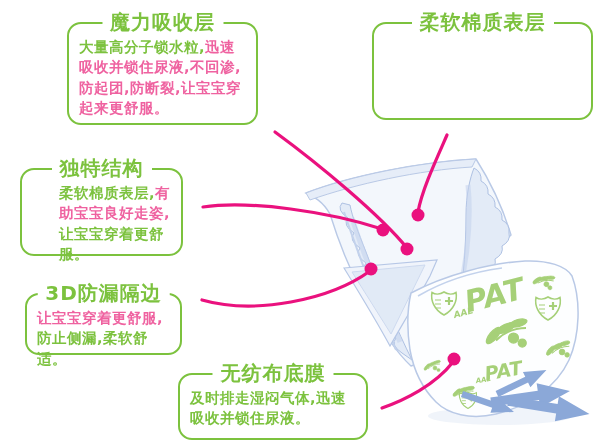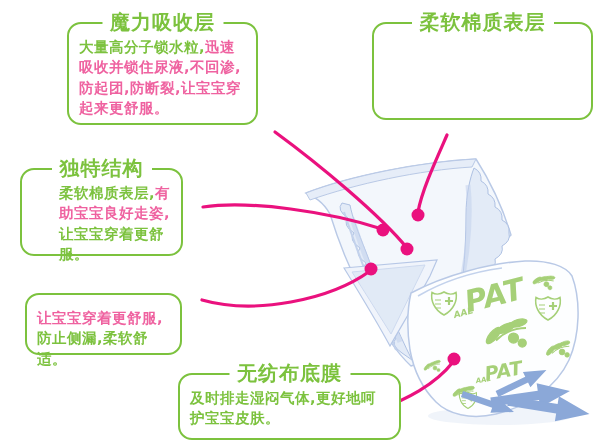--- a/index.html
+++ b/index.html
@@ -21,21 +21,21 @@
     margin:0;font-size:14.5px;line-height:1.4;letter-spacing:.5px;font-weight:bold;
     word-break:break-all;
   }
   #c2 .callout-body{font-size:17px;letter-spacing:1px;line-height:1.3;}
   .seg-green{color:var(--green);}
   .seg-pink{color:var(--pink-text);}
   #c1{left:67px;top:22px;width:191px;height:103px;}
   #c2{left:372px;top:22px;width:221px;height:98px;}
   #c3{left:20px;top:168px;width:163px;height:88px;padding-left:37px;}
   #c4{left:25px;top:293px;width:157px;height:62px;}
-  #c5{left:178px;top:373px;width:223px;height:67px;}
+  #c5{left:178px;top:373px;width:190px;height:67px;}
   
   .ln{stroke:var(--pink-line);stroke-width:3.2;fill:none;stroke-linecap:round;}
   .dot{fill:var(--pink-line);}
   .bodyfill{fill:var(--diaper-fill);stroke:var(--diaper-stroke);stroke-width:1.4;}
   .band{fill:var(--band-fill);stroke:var(--diaper-stroke);stroke-width:1;}
   .cuff{fill:var(--cuff-fill);stroke:#aec1e3;stroke-width:1;}
   .flap{fill:#f0f4fb;stroke:#b6c7e6;stroke-width:1.2;}
   .flapin{fill:#dde7f5;stroke:#c1d0ea;stroke-width:1;opacity:.75;}
   .sheet{fill:var(--sheet-fill);stroke:var(--diaper-stroke);stroke-width:1.5;}
   .shade{stroke:#c3d2ec;fill:none;}
@@ -136,21 +136,22 @@
   <div class="callout" id="c2">
     <div class="callout-title">柔软棉质表层</div>
   </div>
 
   <div class="callout" id="c3">
     <div class="callout-title">独特结构</div>
     <p class="callout-body"><span class="seg-green">柔软棉质表层,</span><span class="seg-pink">有助宝宝良好走姿,</span><span class="seg-green">让宝宝穿着更舒服。</span></p>
   </div>
 
   <div class="callout" id="c4">
+    <div class="callout-title">3D防漏隔边</div>
     <p class="callout-body"><span class="seg-pink">让宝宝穿着更舒服,</span><span class="seg-green">防止侧漏,柔软舒适。</span></p>
   </div>
 
   <div class="callout" id="c5">
     <div class="callout-title">无纺布底膜</div>
-    <p class="callout-body"><span class="seg-green">及时排走湿闷气体,更好地呵护宝宝皮肤。</span></p>
+    <p class="callout-body"><span class="seg-green">及时排走湿闷气体,迅速吸收并锁住尿液。</span></p>
   </div>
 
 </div>
 
 </body></html>

